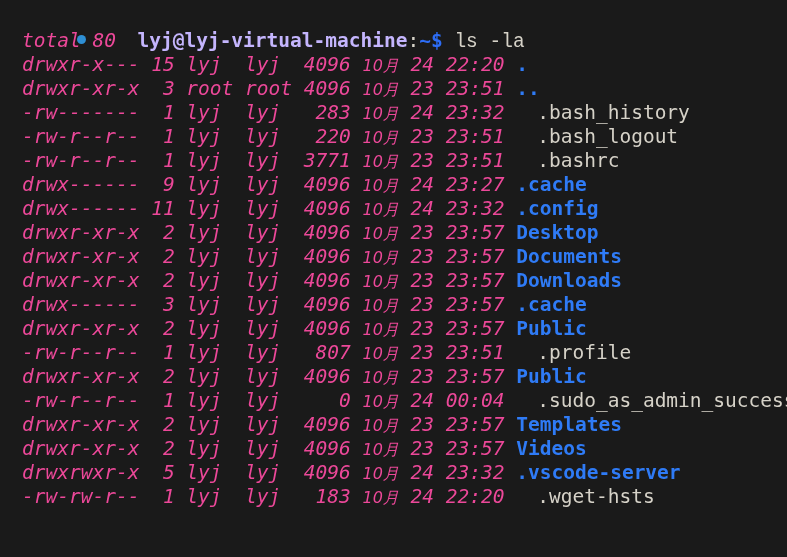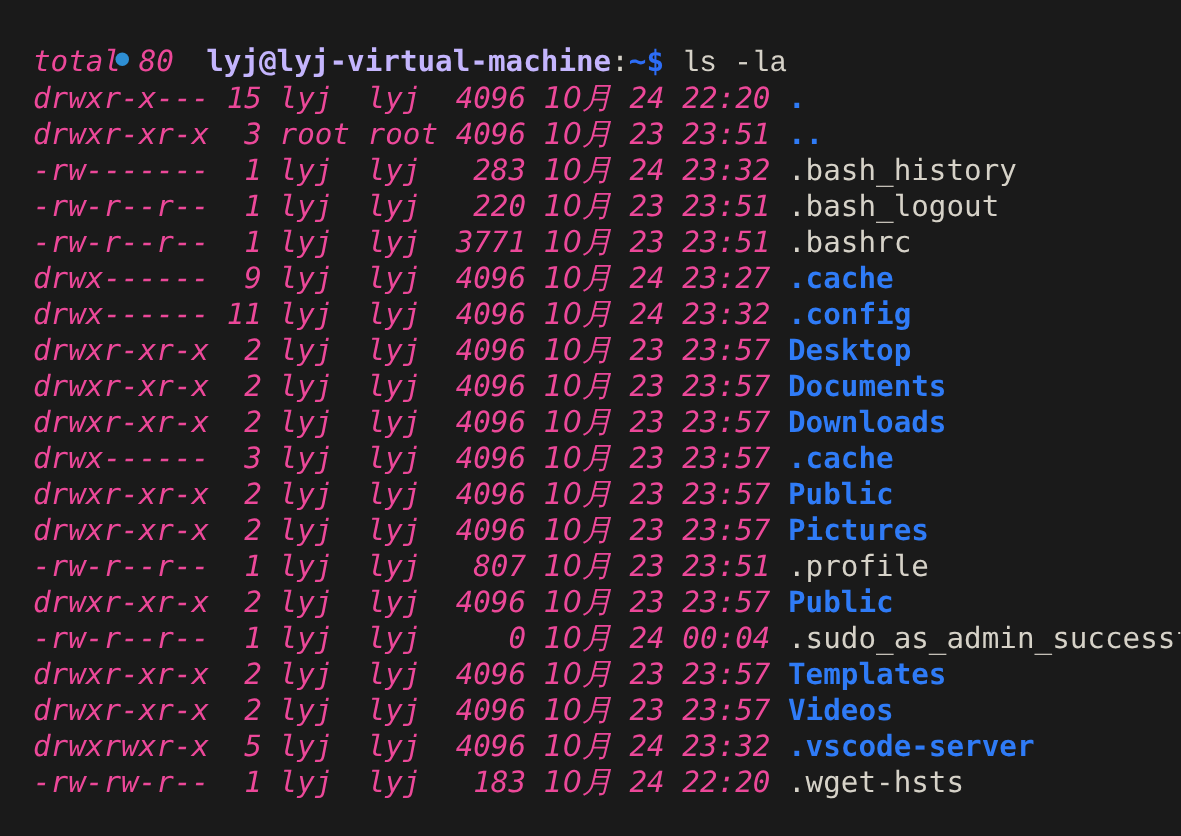--- a/index.html
+++ b/index.html
@@ -98,24 +98,25 @@
   
   .row { white-space: pre; }
   .meta { color: #ec4899; font-style: italic; }
   .name-dir {
     color: #2f7bf6;
     font-weight: bold;
   }
   .name-file {
     color: #d6d2c8;
     font-weight: normal;
+    margin-left: 21px;
   }
   .cjk {
     font-family: "DejaVu Sans", "Liberation Sans", sans-serif;
-    font-size: 20px;
+    font-size: 16px;
   }
 </style>
 </head>
 <body>
 
 <div id="terminal">
 
   <div class="clipped-top">
     <span class="ghost">                                                     </span>
   </div>
@@ -134,21 +135,20 @@
         <div class="line row"><span class="meta">-rw-------  1 lyj  lyj   283 <span class="cjk">10月</span> 24 23:32 </span><span class="name-file">.bash_history</span></div>
         <div class="line row"><span class="meta">-rw-r--r--  1 lyj  lyj   220 <span class="cjk">10月</span> 23 23:51 </span><span class="name-file">.bash_logout</span></div>
         <div class="line row"><span class="meta">-rw-r--r--  1 lyj  lyj  3771 <span class="cjk">10月</span> 23 23:51 </span><span class="name-file">.bashrc</span></div>
         <div class="line row"><span class="meta">drwx------  9 lyj  lyj  4096 <span class="cjk">10月</span> 24 23:27 </span><span class="name-dir">.cache</span></div>
         <div class="line row"><span class="meta">drwx------ 11 lyj  lyj  4096 <span class="cjk">10月</span> 24 23:32 </span><span class="name-dir">.config</span></div>
         <div class="line row"><span class="meta">drwxr-xr-x  2 lyj  lyj  4096 <span class="cjk">10月</span> 23 23:57 </span><span class="name-dir">Desktop</span></div>
         <div class="line row"><span class="meta">drwxr-xr-x  2 lyj  lyj  4096 <span class="cjk">10月</span> 23 23:57 </span><span class="name-dir">Documents</span></div>
         <div class="line row"><span class="meta">drwxr-xr-x  2 lyj  lyj  4096 <span class="cjk">10月</span> 23 23:57 </span><span class="name-dir">Downloads</span></div>
         <div class="line row"><span class="meta">drwx------  3 lyj  lyj  4096 <span class="cjk">10月</span> 23 23:57 </span><span class="name-dir">.cache</span></div>
         <div class="line row"><span class="meta">drwxr-xr-x  2 lyj  lyj  4096 <span class="cjk">10月</span> 23 23:57 </span><span class="name-dir">Public</span></div>
-        <div class="line row"><span class="meta">drwxr-xr-x  2 lyj  lyj  4096 <span class="cjk">10月</span> 23 23:57 </span><span class="name-dir">Pictures</span></div>
         <div class="line row"><span class="meta">-rw-r--r--  1 lyj  lyj   807 <span class="cjk">10月</span> 23 23:51 </span><span class="name-file">.profile</span></div>
         <div class="line row"><span class="meta">drwxr-xr-x  2 lyj  lyj  4096 <span class="cjk">10月</span> 23 23:57 </span><span class="name-dir">Public</span></div>
         <div class="line row"><span class="meta">-rw-r--r--  1 lyj  lyj     0 <span class="cjk">10月</span> 24 00:04 </span><span class="name-file">.sudo_as_admin_successful</span></div>
         <div class="line row"><span class="meta">drwxr-xr-x  2 lyj  lyj  4096 <span class="cjk">10月</span> 23 23:57 </span><span class="name-dir">Templates</span></div>
         <div class="line row"><span class="meta">drwxr-xr-x  2 lyj  lyj  4096 <span class="cjk">10月</span> 23 23:57 </span><span class="name-dir">Videos</span></div>
         <div class="line row"><span class="meta">drwxrwxr-x  5 lyj  lyj  4096 <span class="cjk">10月</span> 24 23:32 </span><span class="name-dir">.vscode-server</span></div>
         <div class="line row"><span class="meta">-rw-rw-r--  1 lyj  lyj   183 <span class="cjk">10月</span> 24 22:20 </span><span class="name-file">.wget-hsts</span></div>
       </div>
 
   </div>

